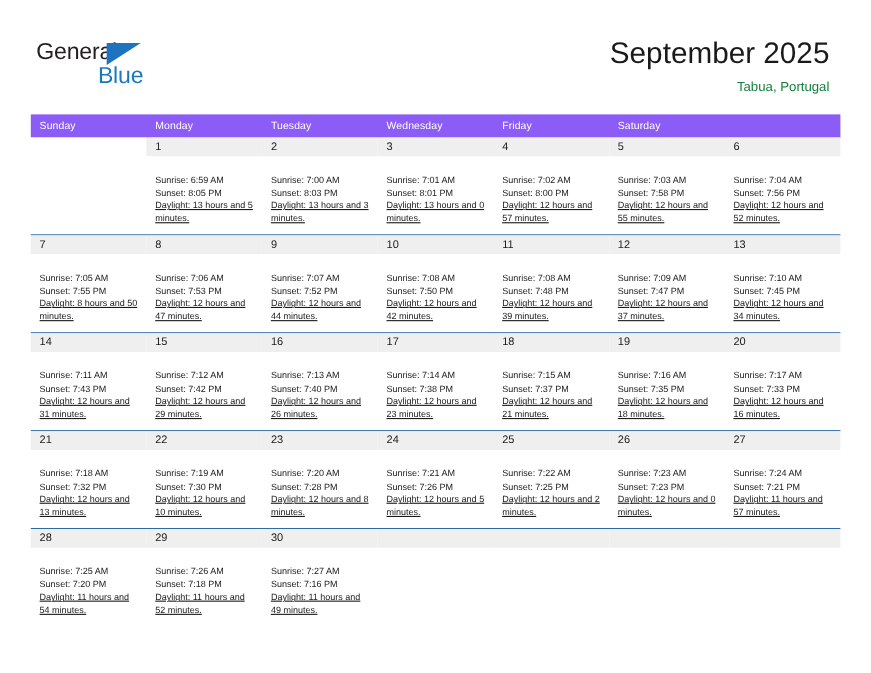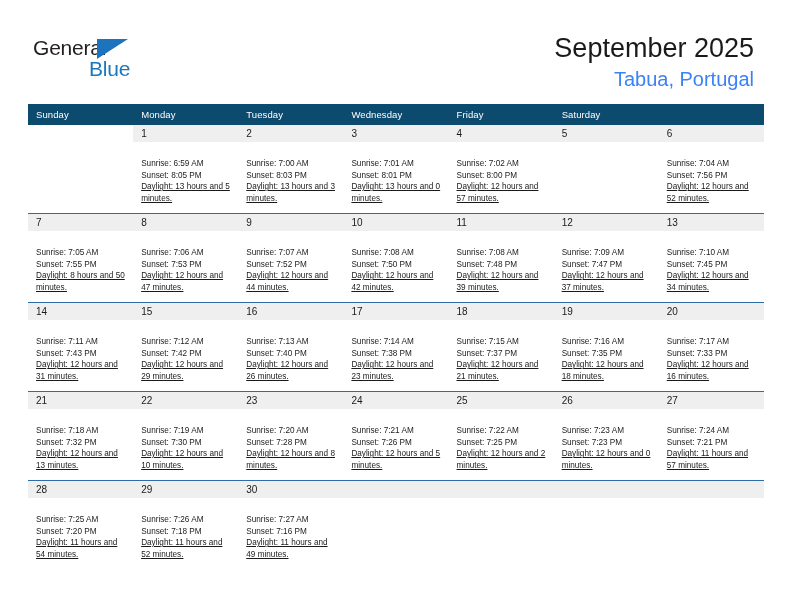--- a/index.html
+++ b/index.html
@@ -74,40 +74,40 @@
     top: 32px;
     text-align: right;
   }
   .cal-title {
     font-size: 27px;
     line-height: 32px;
     color: #1a1a1a;
     white-space: nowrap;
   }
   .cal-subtitle {
-    font-size: 20px;
+    font-size: 12px;
     line-height: 18px;
-    color: #3b82f6;
+    color: #15803d;
     margin-top: 6px;
     white-space: nowrap;
   }
 
   
   .calendar {
     position: absolute;
     left: 28px;
     top: 104px;
     width: 736px;
   }
 
   .dow-row {
     display: flex;
     width: 736px;
     height: 21px;
-    background: #0c4a6e;
+    background: #8b5cf6;
   }
   .dow-cell {
     width: 105.14px;
     height: 21px;
     box-sizing: border-box;
     padding-left: 8px;
     display: flex;
     align-items: center;
     color: #ffffff;
     font-size: 9.5px;
@@ -227,20 +227,25 @@
             <div class="day-cell">
               <div class="daynum-band">4</div>
               <div class="details">
                 <div>Sunrise: 7:02 AM</div>
                 <div>Sunset: 8:00 PM</div>
                 <div class="daylight">Daylight: 12 hours and 57 minutes.</div>
               </div>
             </div>
             <div class="day-cell">
               <div class="daynum-band">5</div>
+              <div class="details">
+                <div>Sunrise: 7:03 AM</div>
+                <div>Sunset: 7:58 PM</div>
+                <div class="daylight">Daylight: 12 hours and 55 minutes.</div>
+              </div>
             </div>
             <div class="day-cell">
               <div class="daynum-band">6</div>
               <div class="details">
                 <div>Sunrise: 7:04 AM</div>
                 <div>Sunset: 7:56 PM</div>
                 <div class="daylight">Daylight: 12 hours and 52 minutes.</div>
               </div>
             </div>
           </div>

